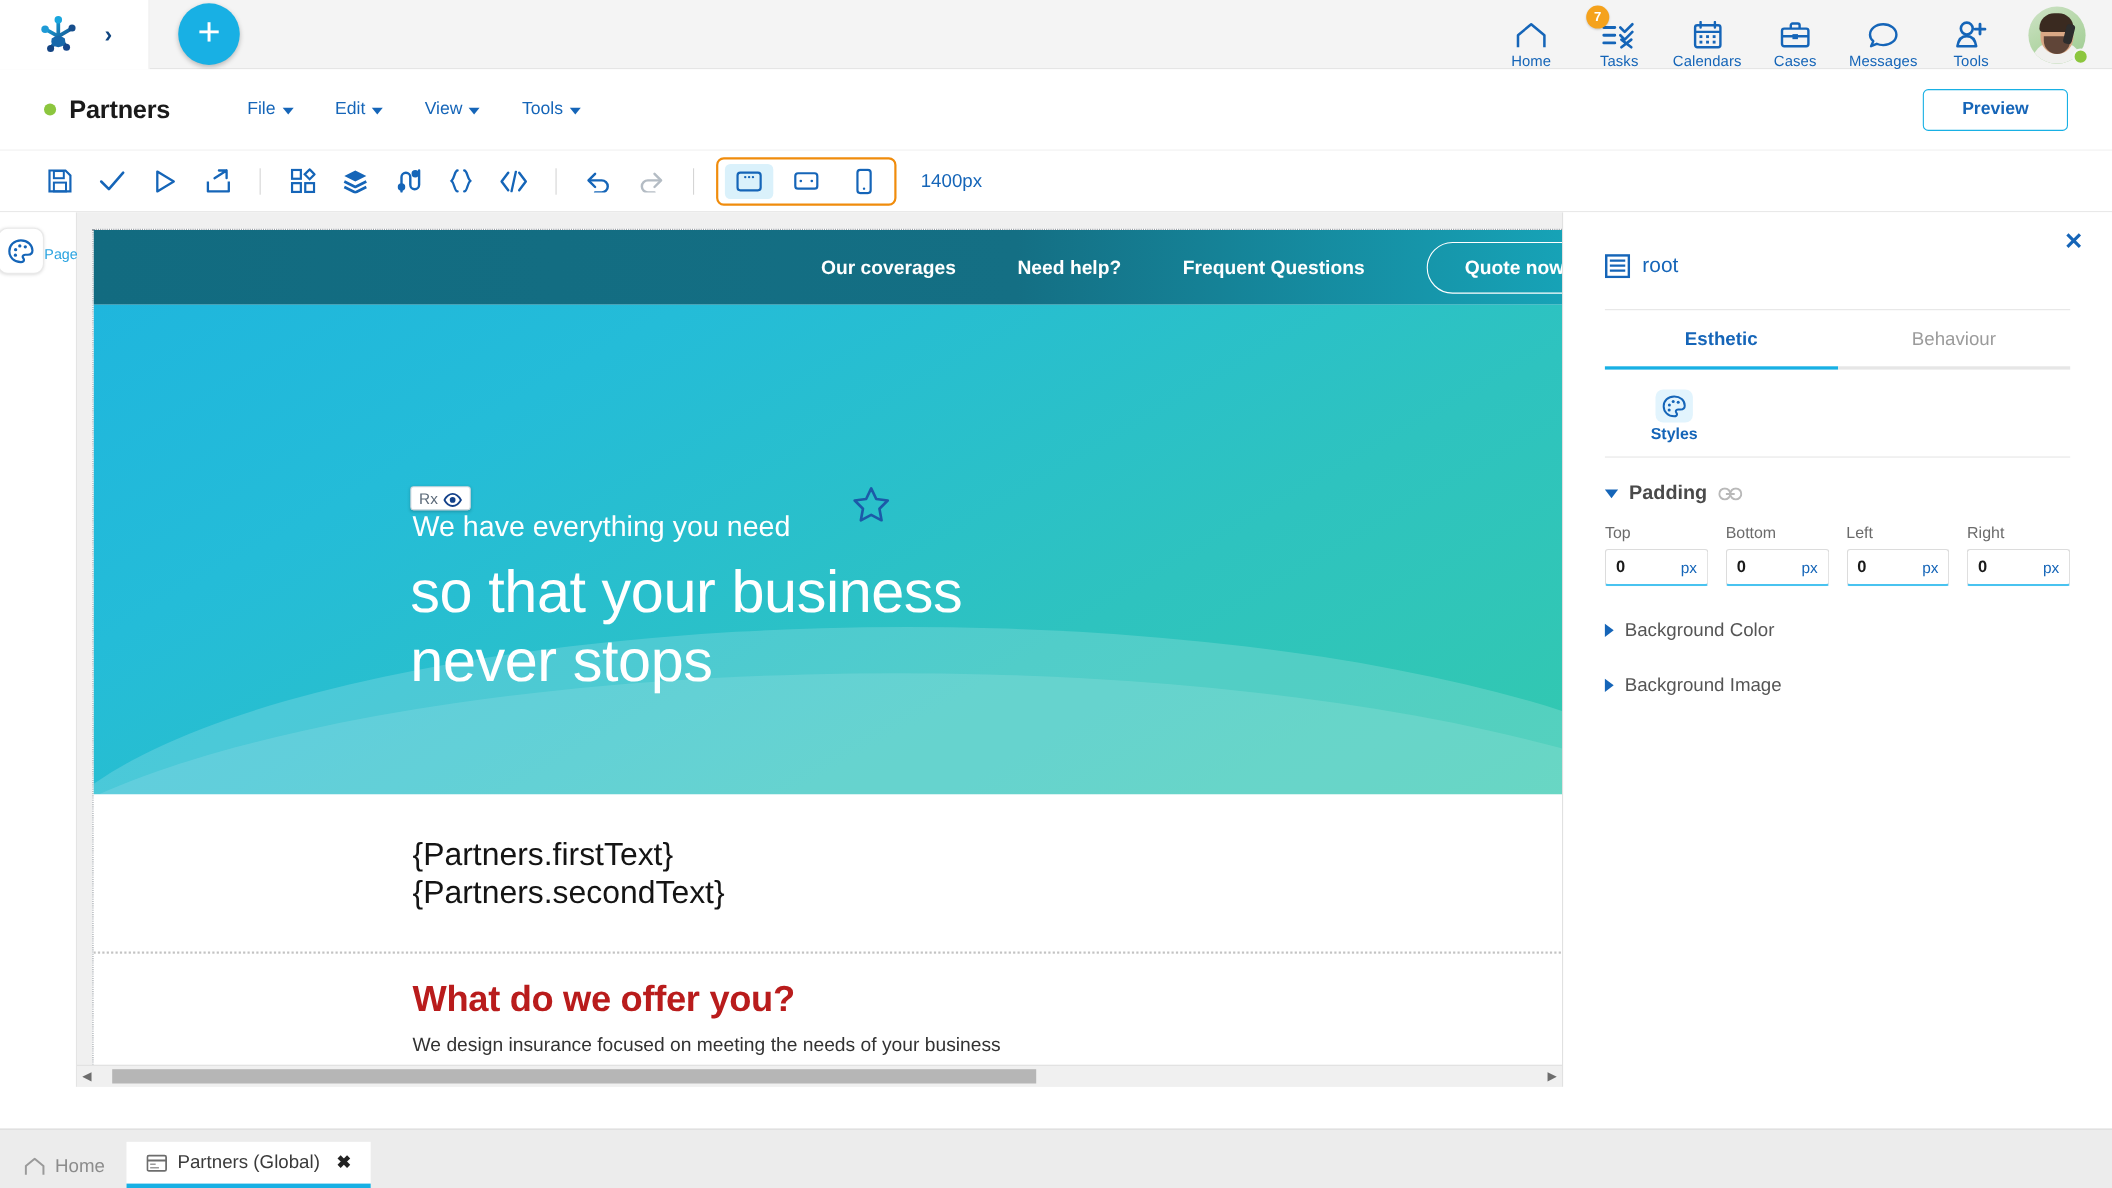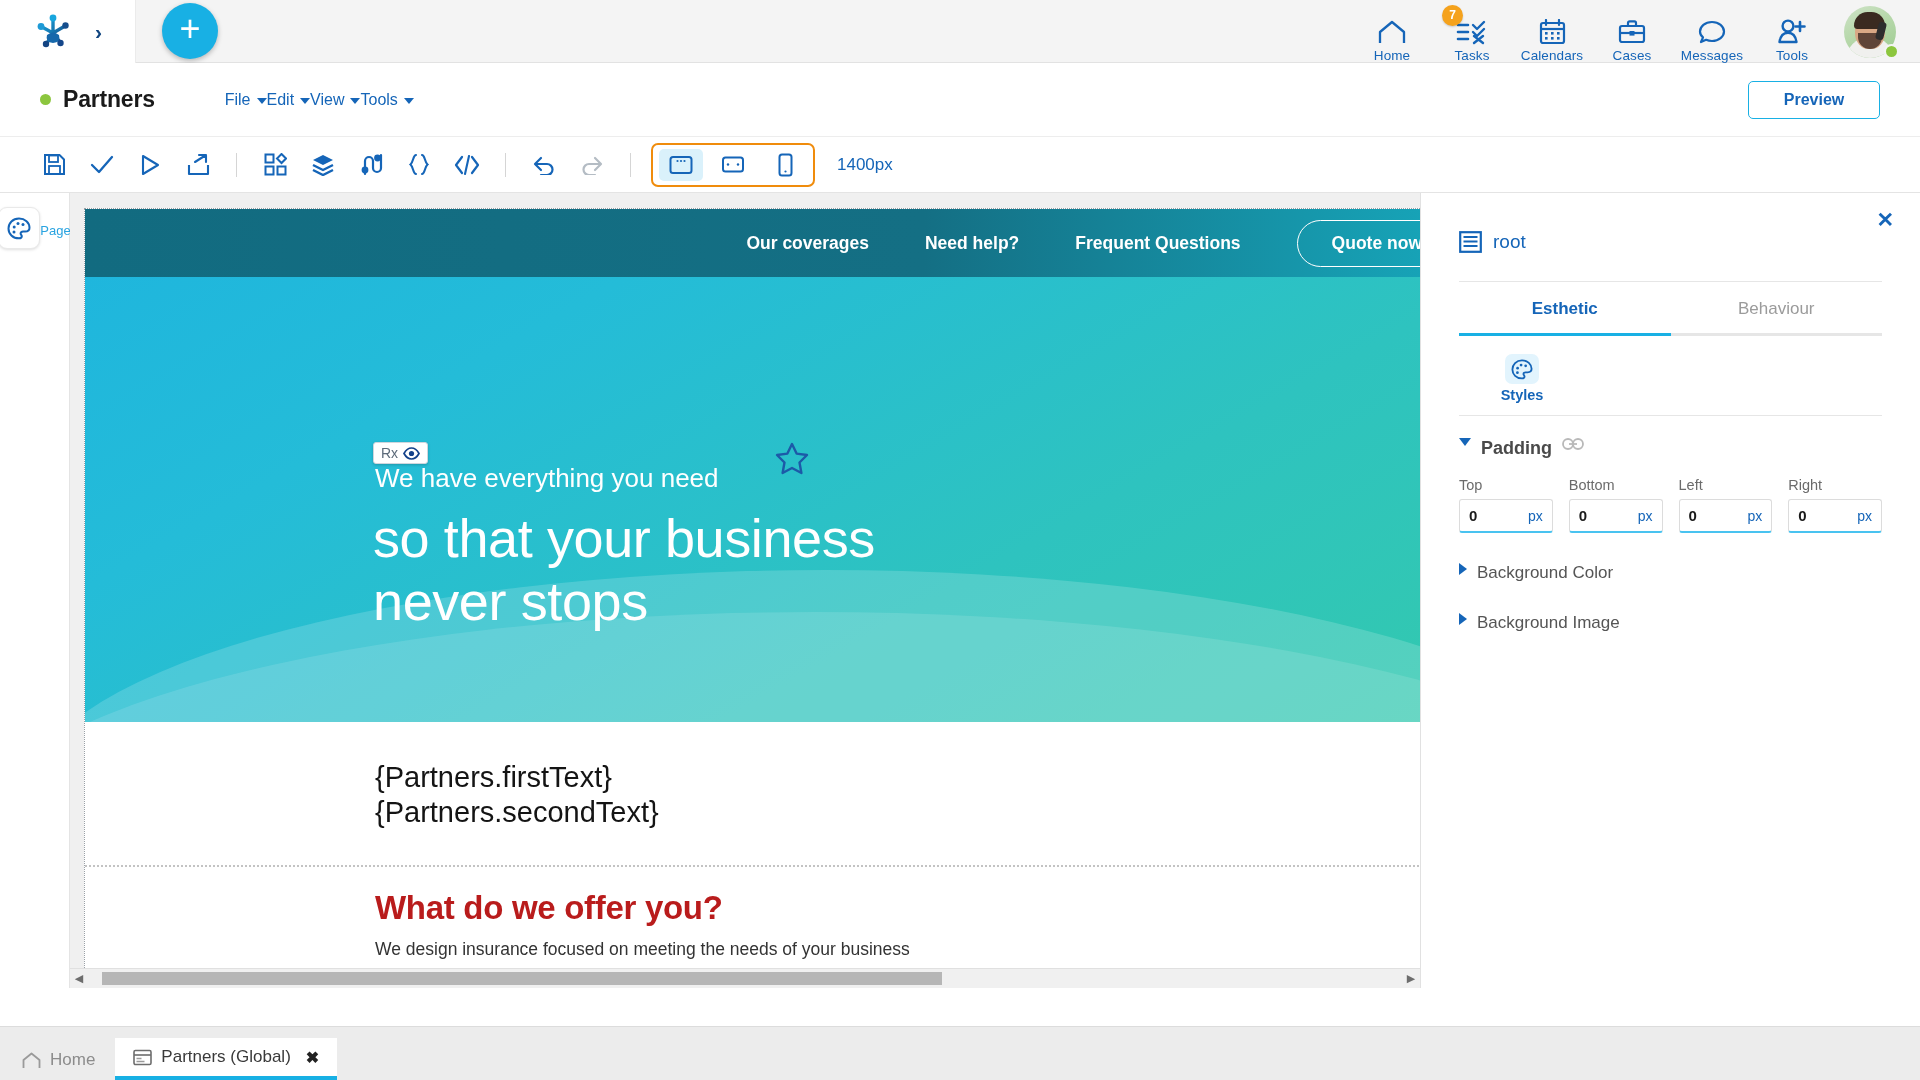--- a/index.html
+++ b/index.html
@@ -69,21 +69,21 @@
   }
 
   
   .dochdr {
     position: absolute; left: 0; top: 63px; width: 1920px; height: 74px;
     background: #ffffff; display: flex; align-items: center;
     border-bottom: 1px solid #ededed;
   }
   .doc-dot { width: 11px; height: 11px; border-radius: 50%; background: #8cc63e; margin-left: 40px; }
   .doc-title { font-size: 23px; font-weight: 700; color: #1a1a1a; margin-left: 12px; letter-spacing: -.2px; }
-  .menus { display: flex; align-items: center; margin-left: 70px; }
+  .menus { display: flex; align-items: center; margin-left: 70px; gap: 38px; }
   .menu-item { font-size: 16px; color: #1565b8; display: flex; align-items: center; gap: 6px; cursor: pointer; }
   .caret { width: 0; height: 0; border-left: 5px solid transparent; border-right: 5px solid transparent; border-top: 6px solid #1565b8; margin-top: 2px; }
   .preview-btn {
     margin-left: auto; margin-right: 40px; width: 132px; height: 38px;
     border: 1.5px solid #18b0e4; border-radius: 5px; background: #fff;
     color: #1565b8; font-size: 16px; font-weight: 700;
     display: flex; align-items: center; justify-content: center; cursor: pointer;
   }
 
   
@@ -151,21 +151,21 @@
     position: absolute; left: -60px; bottom: -78px; width: 1600px; height: 230px;
     background: rgba(255,255,255,.17); border-radius: 50% 50% 0 0 / 100% 100% 0 0;
   }
   .hero-wave2 {
     position: absolute; left: -120px; bottom: -120px; width: 1700px; height: 230px;
     background: rgba(255,255,255,.12); border-radius: 50% 50% 0 0 / 100% 100% 0 0;
   }
   .rx-badge {
     position: absolute; left: 288px; top: 165px; background: #fff;
     border: 1px solid #cfd6dd; border-radius: 3px; padding: 2px 7px;
-    display: flex; align-items: center; gap: 5px; z-index: 4;
+    display: flex; align-items: flex-end; gap: 5px; z-index: 4;
     box-shadow: 0 1px 3px rgba(0,0,0,.2);
   }
   .rx-txt { font-size: 14px; color: #5d6b7a; }
   .hero-sub {
     position: absolute; left: 290px; top: 186px; color: #fff;
     font-size: 26px; font-weight: 500; z-index: 2;
   }
   .hero-star { position: absolute; left: 690px; top: 165px; z-index: 3; }
   .hero-h1 {
     position: absolute; left: 288px; top: 230px; color: #fff;
@@ -201,21 +201,21 @@
   .rp-tab {
     flex: 1; text-align: center; padding: 17px 0 14px; font-size: 17px;
     cursor: pointer; border-bottom: 3px solid #e6e6e6;
   }
   .rp-tab.active { color: #1565b8; font-weight: 700; border-bottom-color: #18b0e4; }
   .rp-tab.inactive { color: #9b9b9b; }
   .styles-blk { display: flex; flex-direction: column; align-items: center; width: 86px; margin-top: 18px; margin-left: 20px; cursor: pointer; }
   .styles-ic { width: 34px; height: 30px; border-radius: 7px; background: #e2f4fd; display: flex; align-items: center; justify-content: center; color: #1565b8; }
   .styles-lbl { font-size: 14.5px; color: #1565b8; font-weight: 700; margin-top: 3px; }
   .sec-rule { border-top: 1px solid #e6e6e6; margin-top: 12px; }
-  .sec-row { display: flex; gap: 10px; margin-top: 22px; cursor: pointer; }
+  .sec-row { display: flex; align-items: center; gap: 10px; margin-top: 22px; cursor: pointer; }
   .sec-lbl { font-size: 18px; font-weight: 700; color: #4a4a4a; }
   .chev-d { width: 0; height: 0; border-left: 6px solid transparent; border-right: 6px solid transparent; border-top: 8px solid #1565b8; }
   .chev-r { width: 0; height: 0; border-top: 6px solid transparent; border-bottom: 6px solid transparent; border-left: 8px solid #1565b8; }
   .pad-grid { display: flex; gap: 16px; margin-top: 18px; }
   .pad-col { flex: 1; }
   .pad-lbl { font-size: 14.5px; color: #6b6b6b; margin-bottom: 6px; }
   .pad-input {
     height: 34px; border: 1px solid #dcdcdc; border-bottom: 2px solid #49c3f0;
     border-radius: 3px; display: flex; align-items: center;
     justify-content: space-between; padding: 0 9px;

